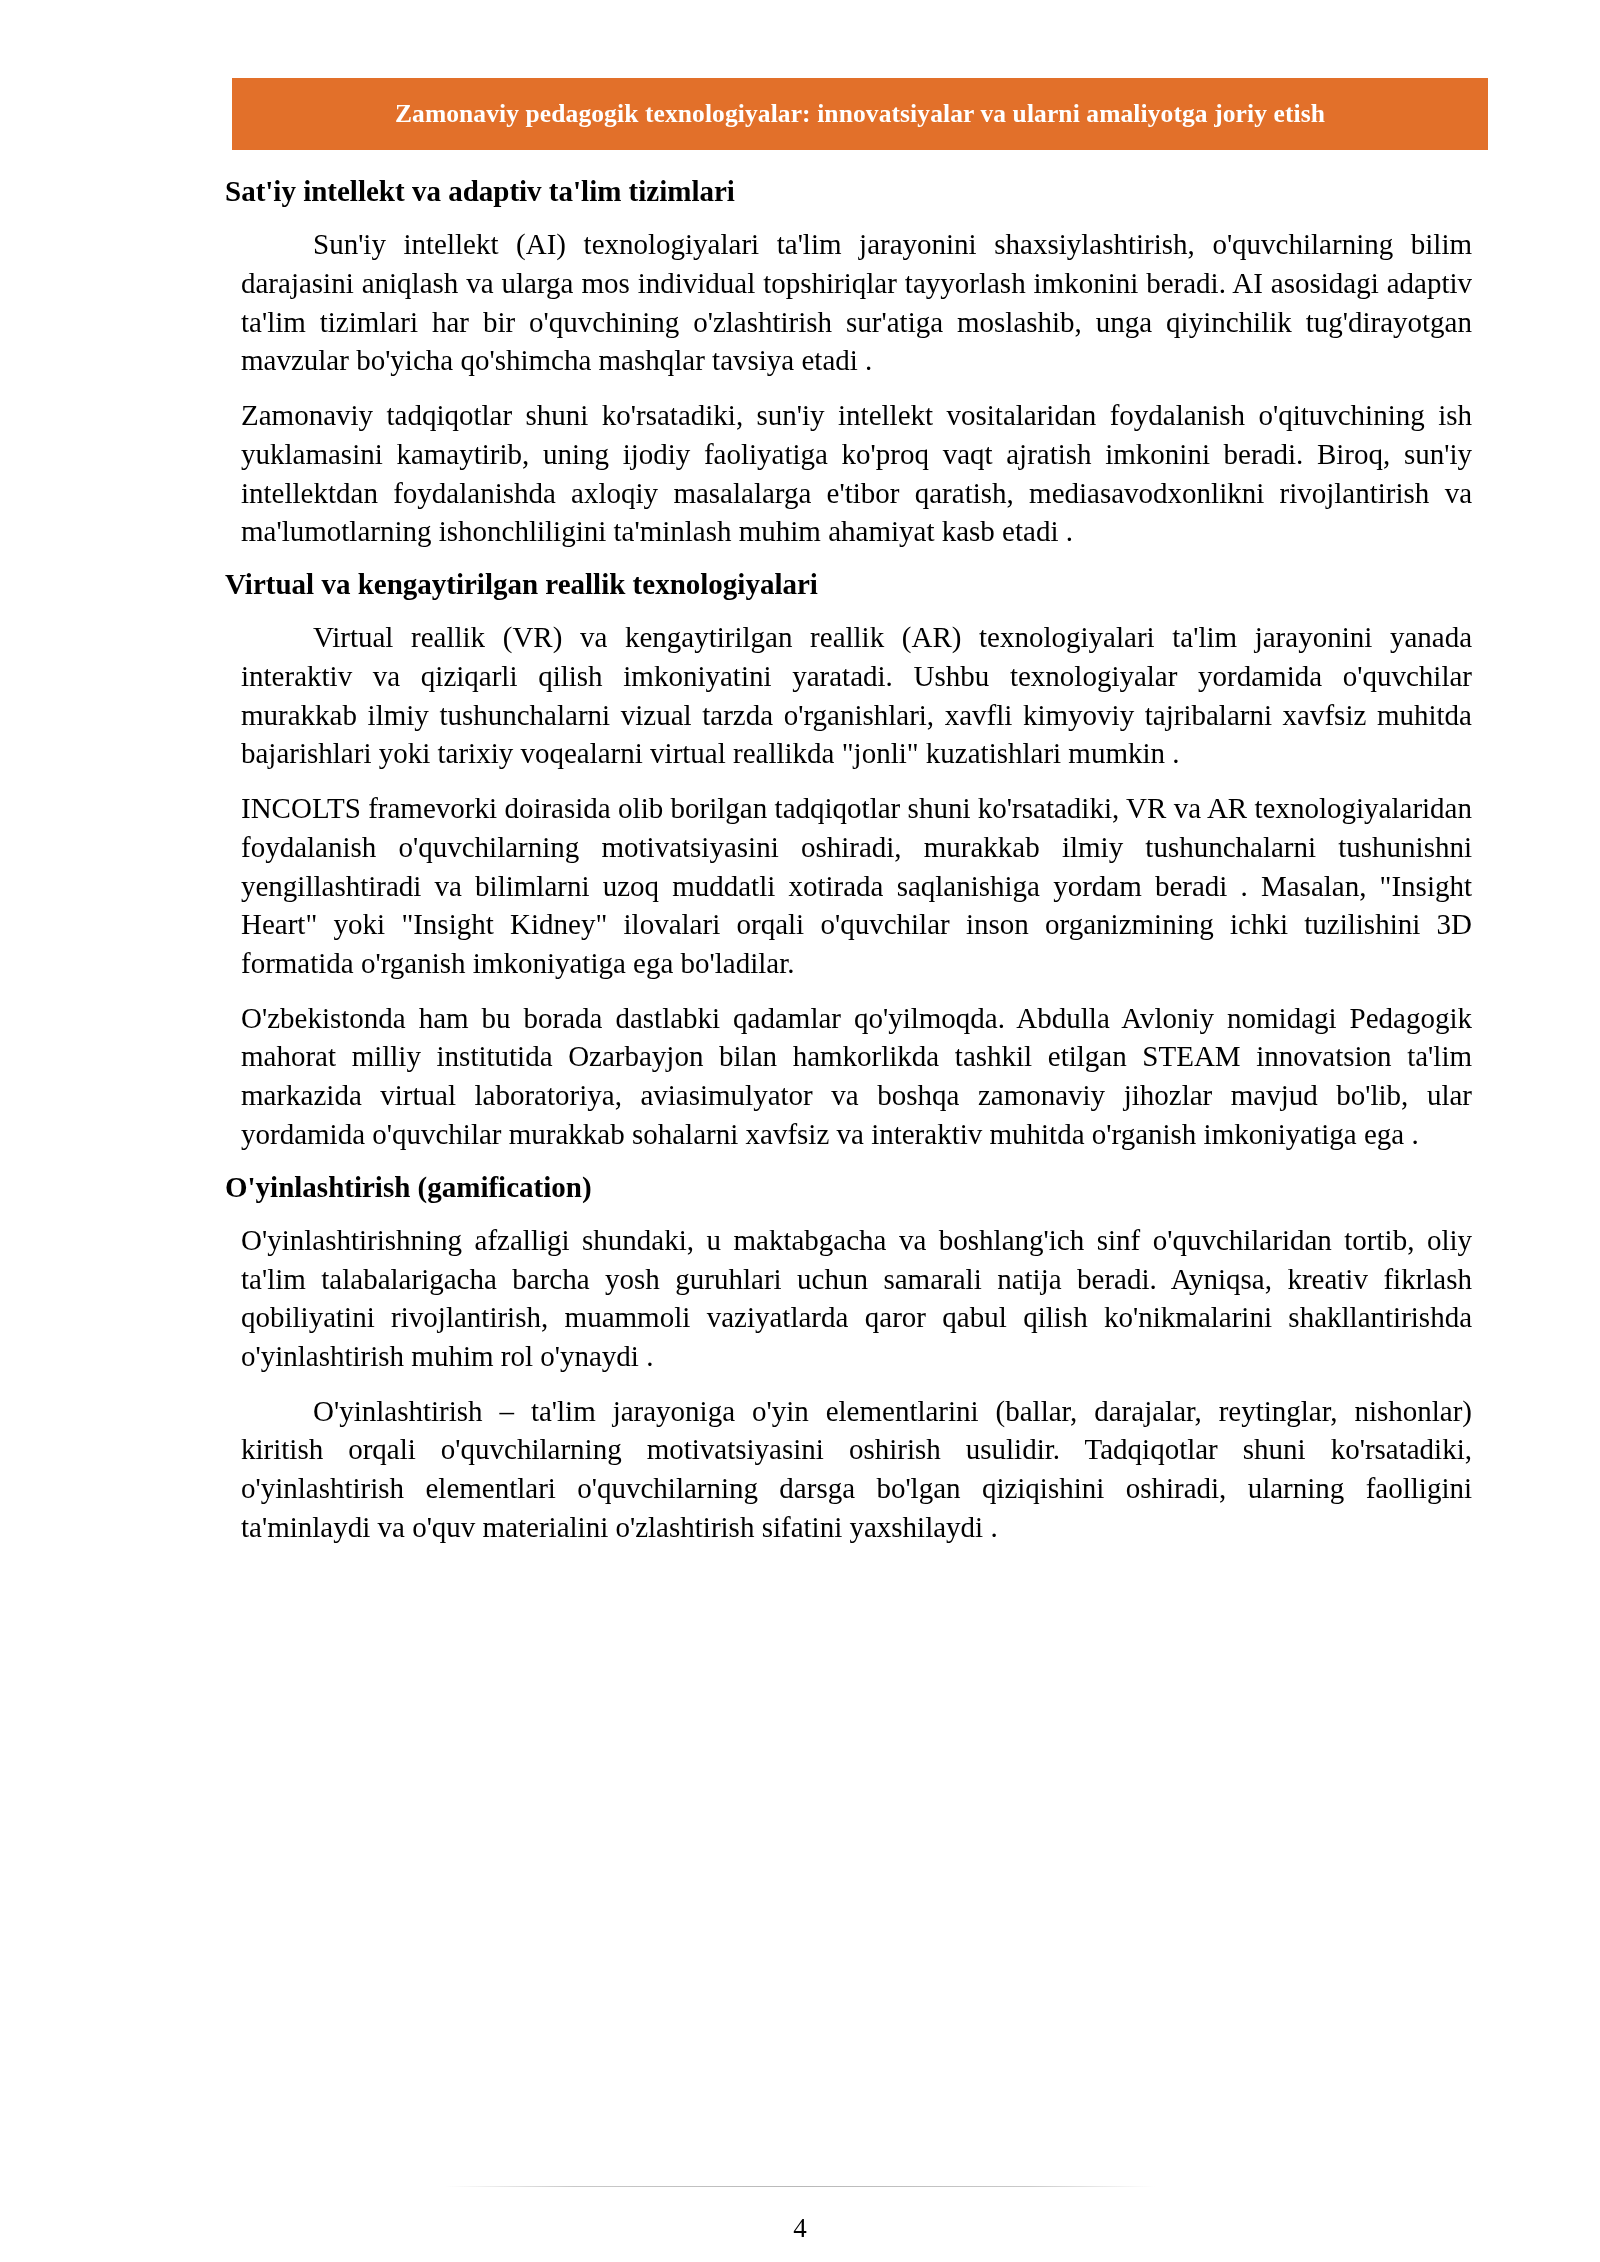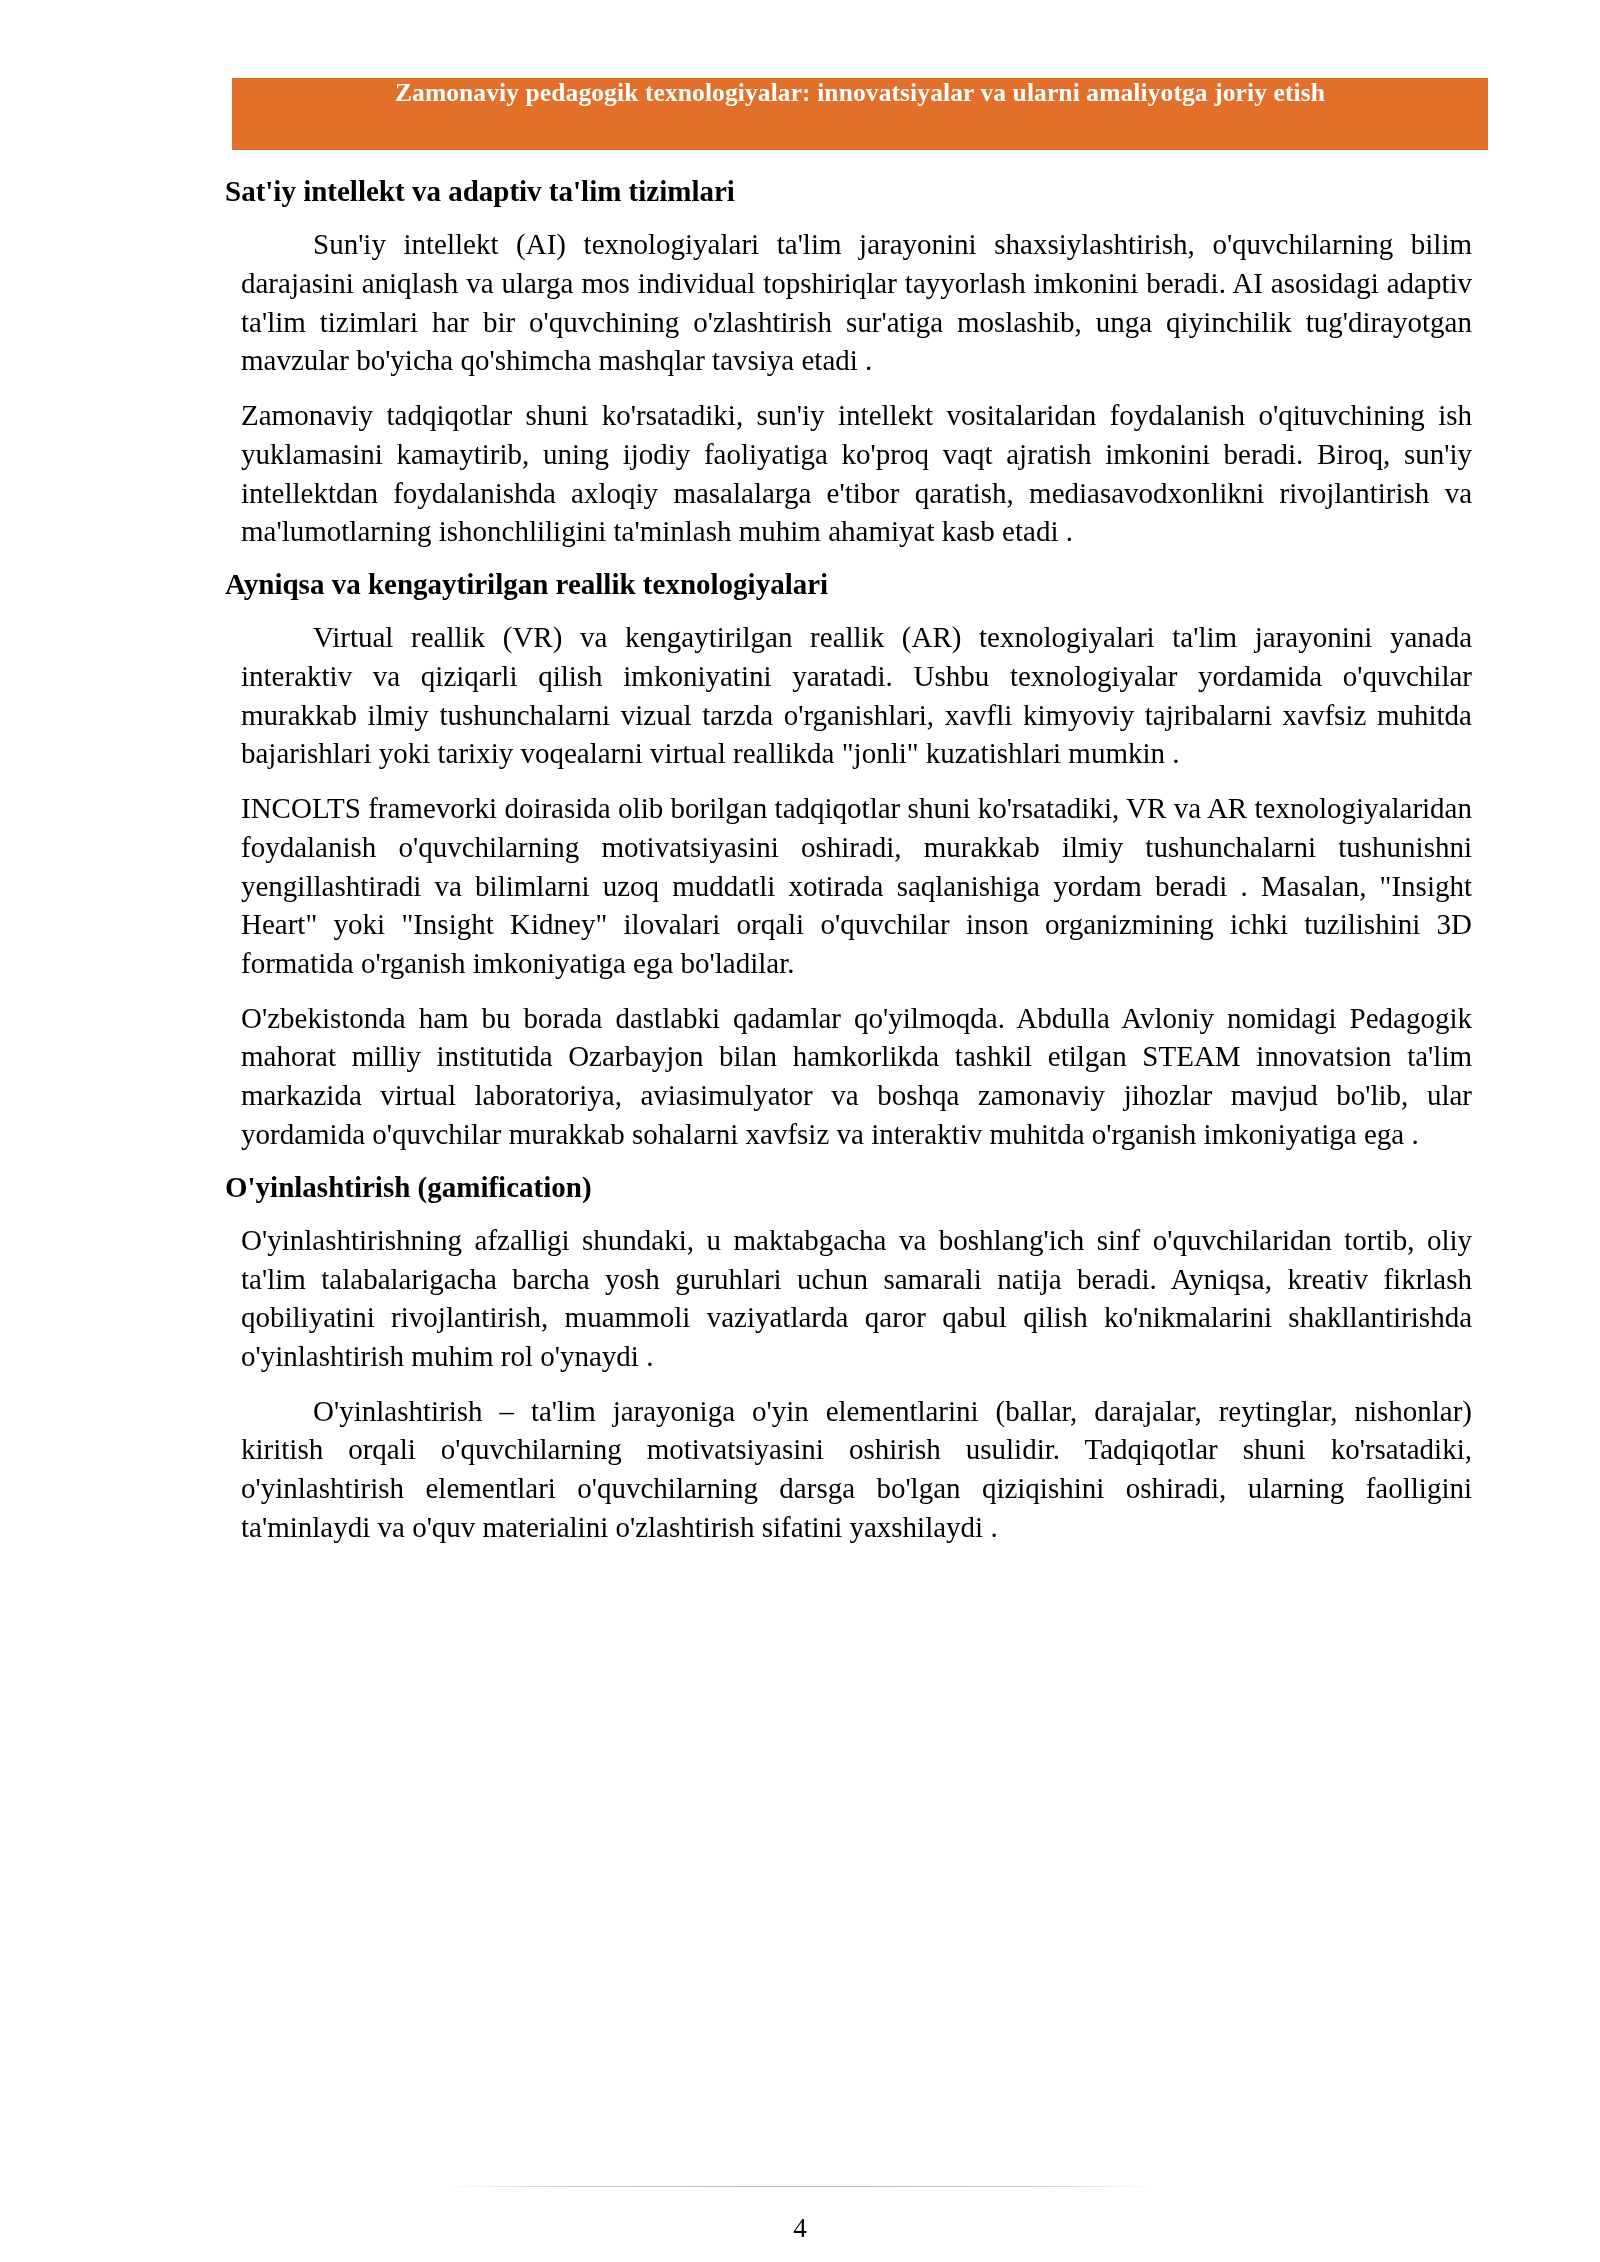--- a/index.html
+++ b/index.html
@@ -20,21 +20,21 @@
     box-sizing: border-box;
     padding: 0;
     position: relative;
     background: #ffffff;
   }
   .header-band {
     margin: 78px 112px 0 232px;
     background: #E2702A;
     height: 72px;
     display: flex;
-    align-items: flex-start;
+    align-items: center;
     justify-content: center;
     box-sizing: border-box;
     padding: 0 16px;
   }
   .header-band .header-title {
     color: #ffffff;
     font-weight: bold;
     font-size: 25.5px;
     letter-spacing: 0.1px;
     text-align: center;
@@ -89,21 +89,21 @@
   <div class="header-band">
     <div class="header-title">Zamonaviy pedagogik texnologiyalar: innovatsiyalar va ularni amaliyotga joriy etish</div>
   </div>
 
   <div class="content">
 
     <h2 class="section-heading">Sat'iy intellekt va adaptiv ta'lim tizimlari</h2>
     <p class="para indent">Sun'iy intellekt (AI) texnologiyalari ta'lim jarayonini shaxsiylashtirish, o'quvchilarning bilim darajasini aniqlash va ularga mos individual topshiriqlar tayyorlash imkonini beradi. AI asosidagi adaptiv ta'lim tizimlari har bir o'quvchining o'zlashtirish sur'atiga moslashib, unga qiyinchilik tug'dirayotgan mavzular bo'yicha qo'shimcha mashqlar tavsiya etadi .</p>
     <p class="para">Zamonaviy tadqiqotlar shuni ko'rsatadiki, sun'iy intellekt vositalaridan foydalanish o'qituvchining ish yuklamasini kamaytirib, uning ijodiy faoliyatiga ko'proq vaqt ajratish imkonini beradi. Biroq, sun'iy intellektdan foydalanishda axloqiy masalalarga e'tibor qaratish, mediasavodxonlikni rivojlantirish va ma'lumotlarning ishonchliligini ta'minlash muhim ahamiyat kasb etadi .</p>
 
-    <h2 class="section-heading">Ayniqsa va kengaytirilgan reallik texnologiyalari</h2>
+    <h2 class="section-heading">Virtual va kengaytirilgan reallik texnologiyalari</h2>
     <p class="para indent">Virtual reallik (VR) va kengaytirilgan reallik (AR) texnologiyalari ta'lim jarayonini yanada interaktiv va qiziqarli qilish imkoniyatini yaratadi. Ushbu texnologiyalar yordamida o'quvchilar murakkab ilmiy tushunchalarni vizual tarzda o'rganishlari, xavfli kimyoviy tajribalarni xavfsiz muhitda bajarishlari yoki tarixiy voqealarni virtual reallikda "jonli" kuzatishlari mumkin .</p>
     <p class="para">INCOLTS framevorki doirasida olib borilgan tadqiqotlar shuni ko'rsatadiki, VR va AR texnologiyalaridan foydalanish o'quvchilarning motivatsiyasini oshiradi, murakkab ilmiy tushunchalarni tushunishni yengillashtiradi va bilimlarni uzoq muddatli xotirada saqlanishiga yordam beradi . Masalan, "Insight Heart" yoki "Insight Kidney" ilovalari orqali o'quvchilar inson organizmining ichki tuzilishini 3D formatida o'rganish imkoniyatiga ega bo'ladilar.</p>
     <p class="para">O'zbekistonda ham bu borada dastlabki qadamlar qo'yilmoqda. Abdulla Avloniy nomidagi Pedagogik mahorat milliy institutida Ozarbayjon bilan hamkorlikda tashkil etilgan STEAM innovatsion ta'lim markazida virtual laboratoriya, aviasimulyator va boshqa zamonaviy jihozlar mavjud bo'lib, ular yordamida o'quvchilar murakkab sohalarni xavfsiz va interaktiv muhitda o'rganish imkoniyatiga ega .</p>
 
     <h2 class="section-heading">O'yinlashtirish (gamification)</h2>
     <p class="para">O'yinlashtirishning afzalligi shundaki, u maktabgacha va boshlang'ich sinf o'quvchilaridan tortib, oliy ta'lim talabalarigacha barcha yosh guruhlari uchun samarali natija beradi. Ayniqsa, kreativ fikrlash qobiliyatini rivojlantirish, muammoli vaziyatlarda qaror qabul qilish ko'nikmalarini shakllantirishda o'yinlashtirish muhim rol o'ynaydi .</p>
     <p class="para indent">O'yinlashtirish – ta'lim jarayoniga o'yin elementlarini (ballar, darajalar, reytinglar, nishonlar) kiritish orqali o'quvchilarning motivatsiyasini oshirish usulidir. Tadqiqotlar shuni ko'rsatadiki, o'yinlashtirish elementlari o'quvchilarning darsga bo'lgan qiziqishini oshiradi, ularning faolligini ta'minlaydi va o'quv materialini o'zlashtirish sifatini yaxshilaydi .</p>
 
   </div>
 

